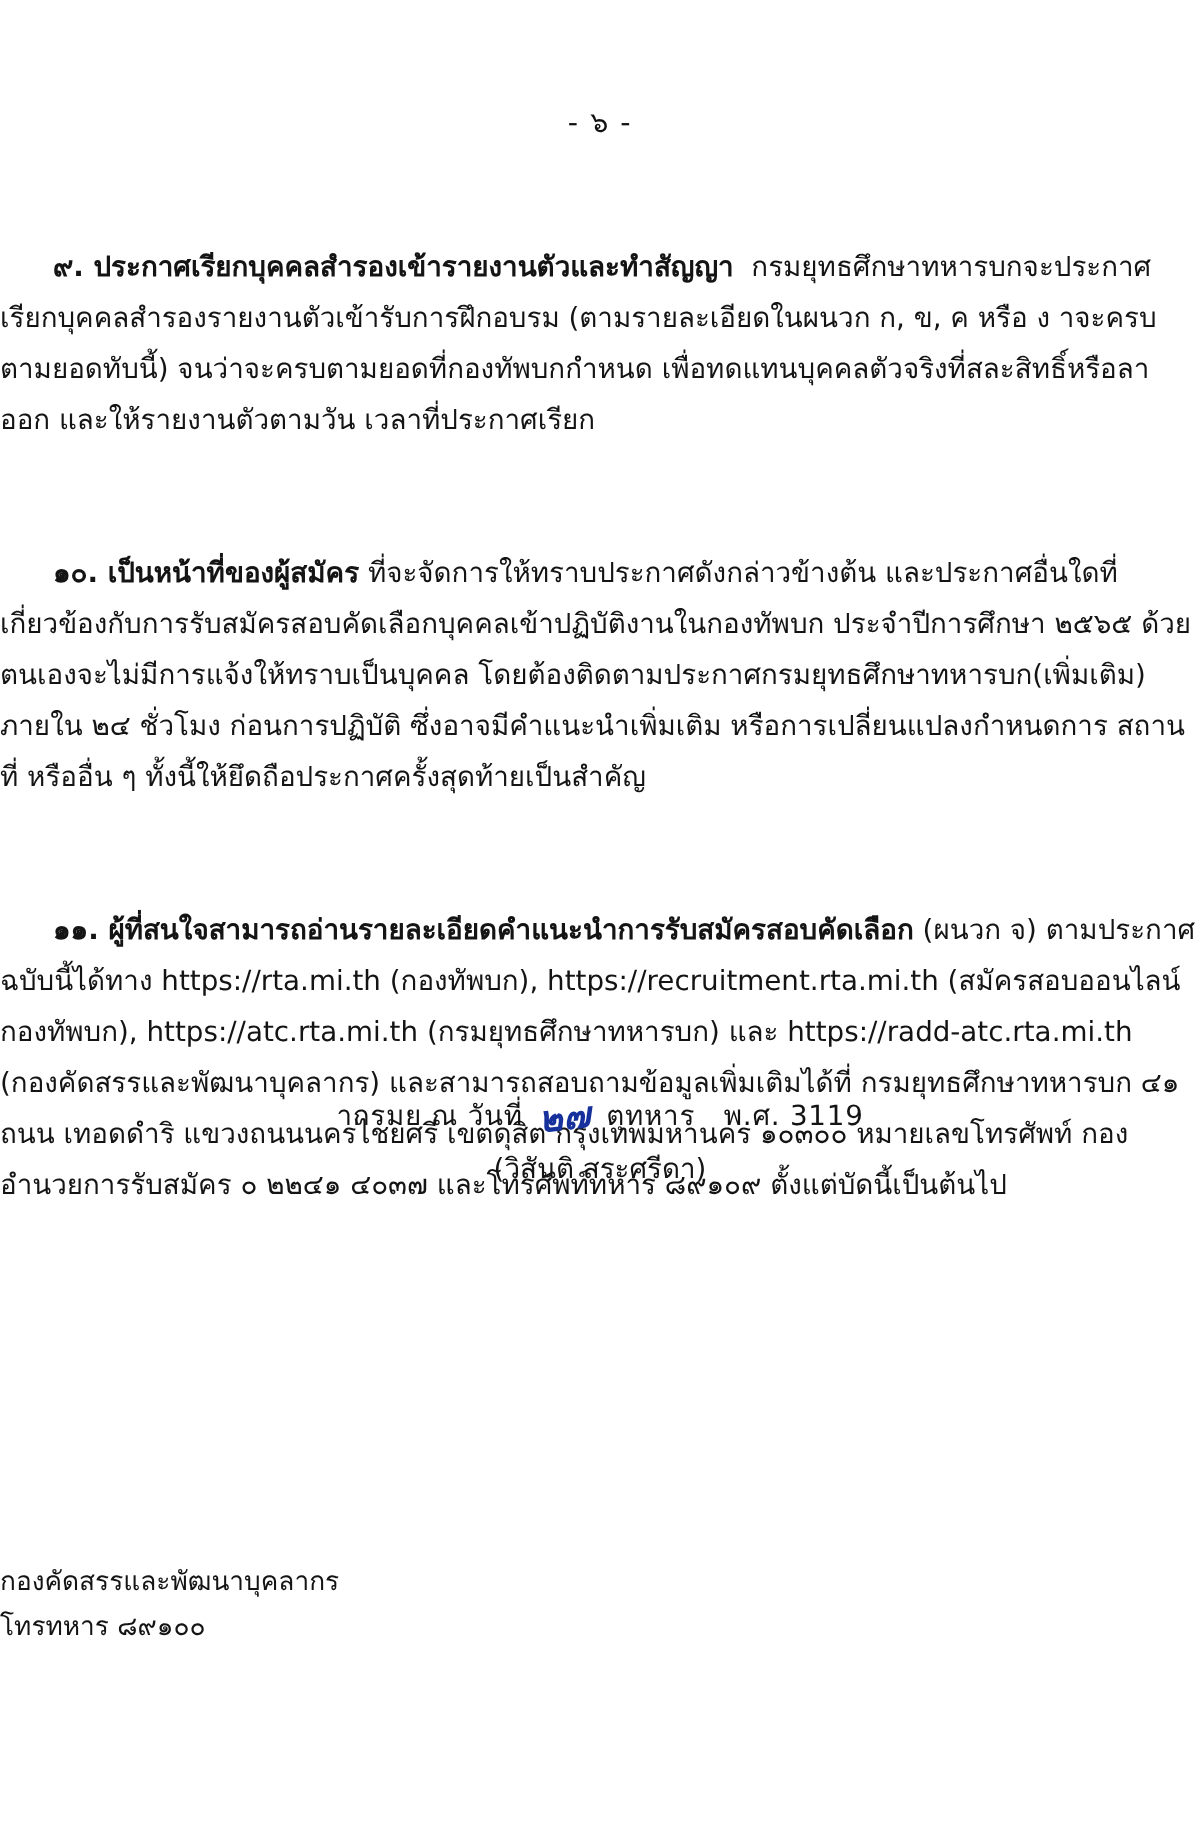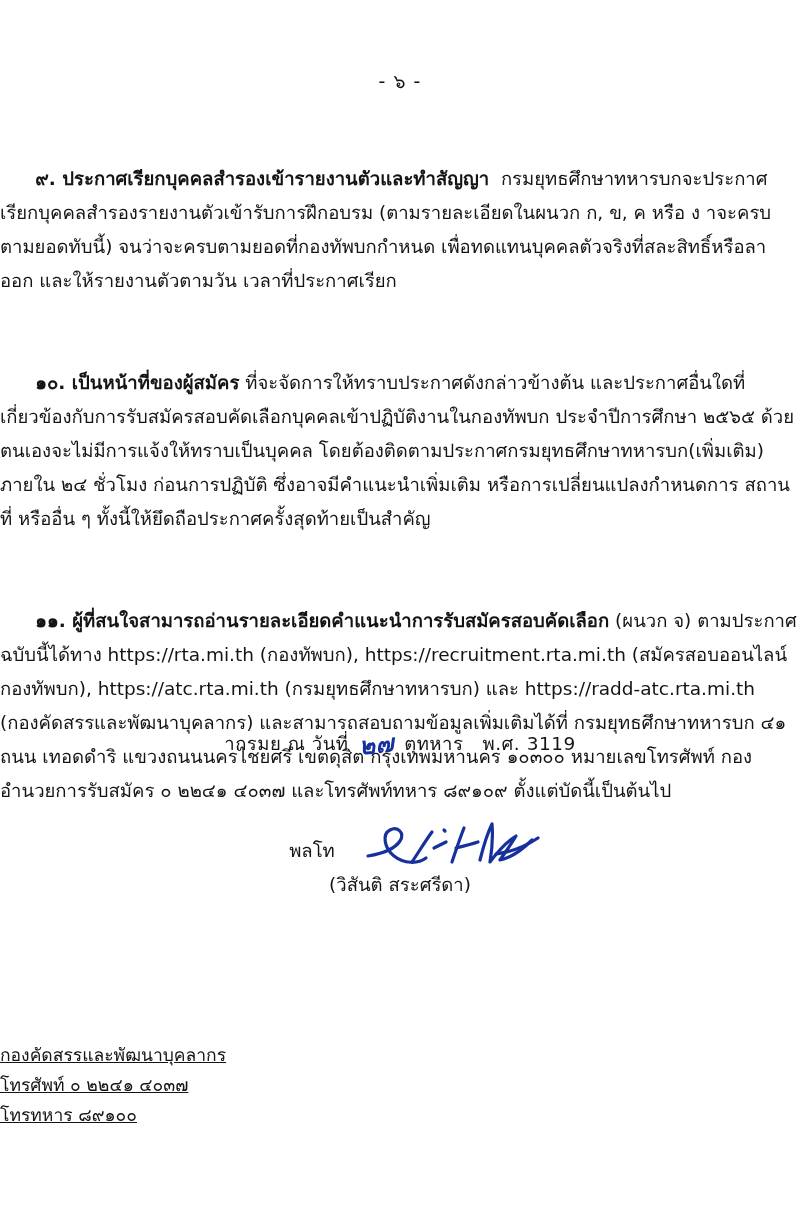--- a/index.html
+++ b/index.html
@@ -107,21 +107,20 @@
     font-size: 18.5px;
     color: #141414;
   }
   .footer {
     position: absolute;
     left: 0px;
     top: 1040px;
     font-size: 17.5px;
     line-height: 30px;
     color: #141414;
-    text-decoration: underline;
   }
   .footer div { white-space: pre; }
 </style>
 </head>
 <body>
 
 <div class="page">
 
   <div class="page-number">- ๖ -</div>
 
@@ -145,38 +144,22 @@
 
     <div class="sig-date">
       <span>ากรมย     ณ     วันที่</span>
       <span class="num">๒๗</span>
       <span>ตุทหาร</span>
       &nbsp;
       <span>พ.ศ.</span>
       <span>3119</span>
     </div>
 
-    <div class="sig-row">
-      <div class="rank">พลโท</div>
-      <svg class="signature" viewBox="0 0 190 70" xmlns="http://www.w3.org/2000/svg">
-        <g fill="none" stroke="#16309c" stroke-width="3.2" stroke-linecap="round" stroke-linejoin="round">
-          <path d="M8 42 C 20 40, 34 36, 40 27 C 45 19, 38 12, 30 16 C 22 20, 24 34, 34 42 C 44 50, 58 50, 66 44"></path>
-          <path d="M52 48 C 60 36, 66 26, 72 18"></path>
-          <path d="M74 34 C 78 32, 82 30, 86 28"></path>
-          <path d="M84 16 L 85 17"></path>
-          <path d="M92 48 C 96 36, 100 24, 104 14"></path>
-          <path d="M96 34 C 104 32, 112 30, 118 28"></path>
-          <path d="M120 46 C 124 30, 128 18, 132 10 C 133 22, 132 36, 130 48 C 136 40, 146 28, 156 22 C 150 32, 144 40, 140 46 C 150 44, 162 36, 172 26"></path>
-          <path d="M136 40 C 150 38, 166 32, 178 24"></path>
-        </g>
-      </svg>
-    </div>
 
     <div class="sig-name">(วิสันติ  สระศรีดา)</div>
   </div>
 
   <div class="footer">
     <div>กองคัดสรรและพัฒนาบุคลากร</div>
-    <div>โทรศัพท์ ๐ ๒๒๔๑ ๔๐๓๗</div>
     <div>โทรทหาร ๘๙๑๐๐</div>
   </div>
 
 </div>
 
 </body></html>

